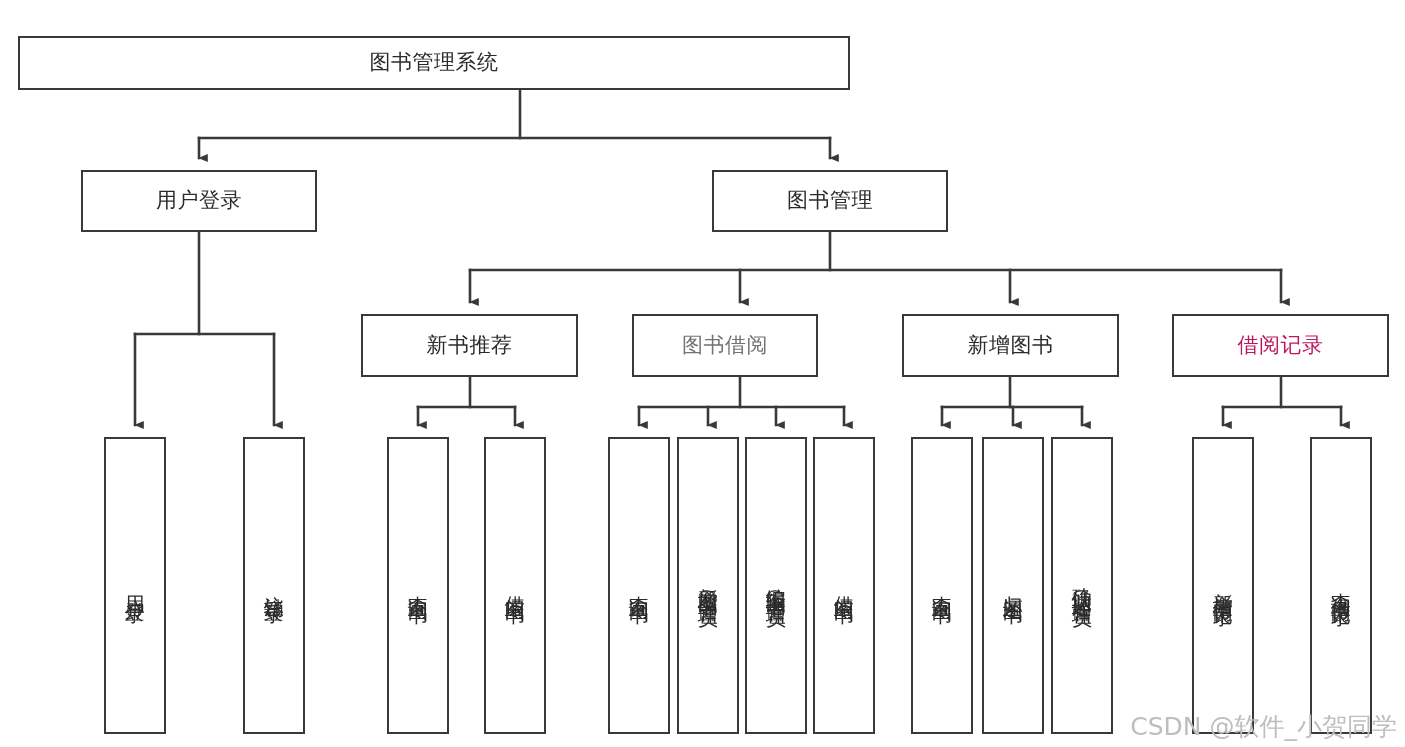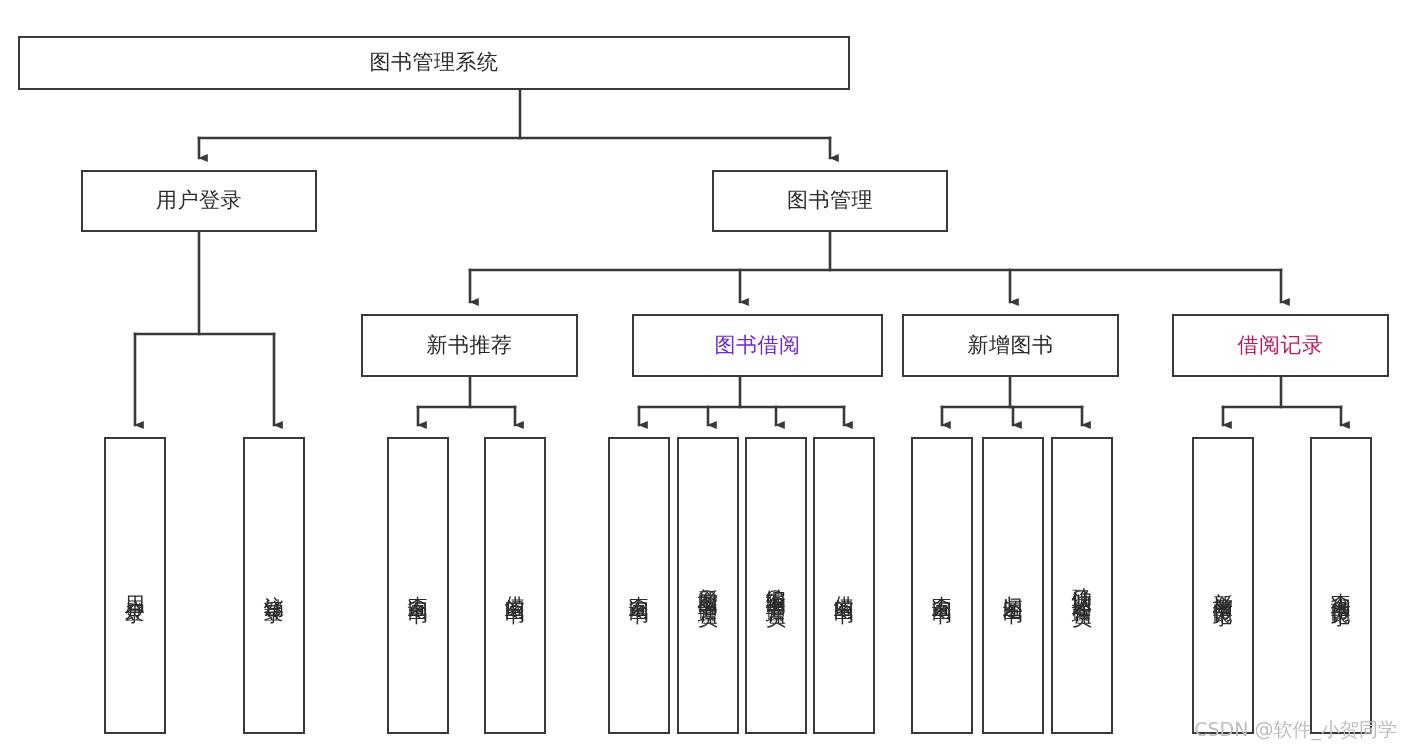--- a/index.html
+++ b/index.html
@@ -54,21 +54,21 @@
   .node.vert > span {
     writing-mode: vertical-rl;
     text-orientation: upright;
     display: block;
     white-space: nowrap;
   }
   #watermark {
     position: absolute;
     right: 8px;
     bottom: 4px;
-    font-size: 19px;
+    font-size: 25px;
     color: #bdbdbd;
     font-family: "DejaVu Sans", "Liberation Sans", sans-serif;
     white-space: nowrap;
     user-select: none;
   }
 </style>
 </head>
 <body>
 
 <div id="canvas">
@@ -130,21 +130,21 @@
   <div class="node horiz" id="n-l2-0" style="left: 81px; top: 170px; width: 236px; height: 62px; border-color: rgb(57, 57, 57); background: rgb(255, 255, 255); color: rgb(43, 43, 43);">
     <span>用户登录</span>
   </div>
   <div class="node horiz" id="n-l2-1" style="left: 712px; top: 170px; width: 236px; height: 62px; border-color: rgb(57, 57, 57); background: rgb(255, 255, 255); color: rgb(43, 43, 43);">
     <span>图书管理</span>
   </div>
 
   <div class="node horiz" id="n-l3-0" style="left: 361px; top: 314px; width: 217px; height: 63px; border-color: rgb(57, 57, 57); background: rgb(255, 255, 255); color: rgb(43, 43, 43);">
     <span>新书推荐</span>
   </div>
-  <div class="node horiz" id="n-l3-1" style="left: 632px; top: 314px; width: 251px; height: 63px; border-color: rgb(57, 57, 57); background: rgb(255, 255, 255); color: #6d28d9;">
+  <div class="node horiz" id="n-l3-1" style="left: 632px; top: 314px; width: 186px; height: 63px; border-color: rgb(57, 57, 57); background: rgb(255, 255, 255); color: #737373;">
     <span>图书借阅</span>
   </div>
   <div class="node horiz" id="n-l3-2" style="left: 902px; top: 314px; width: 217px; height: 63px; border-color: rgb(57, 57, 57); background: rgb(255, 255, 255); color: rgb(43, 43, 43);">
     <span>新增图书</span>
   </div>
   <div class="node horiz" id="n-l3-3" style="left: 1172px; top: 314px; width: 217px; height: 63px; border-color: rgb(57, 57, 57); background: rgb(255, 255, 255); color: #be185d;">
     <span>借阅记录</span>
   </div>
 
   <div class="node vert" id="n-leaf-0" style="left: 104px; top: 437px; width: 62px; height: 297px; border-color: rgb(57, 57, 57); background: rgb(255, 255, 255); color: rgb(43, 43, 43);">

